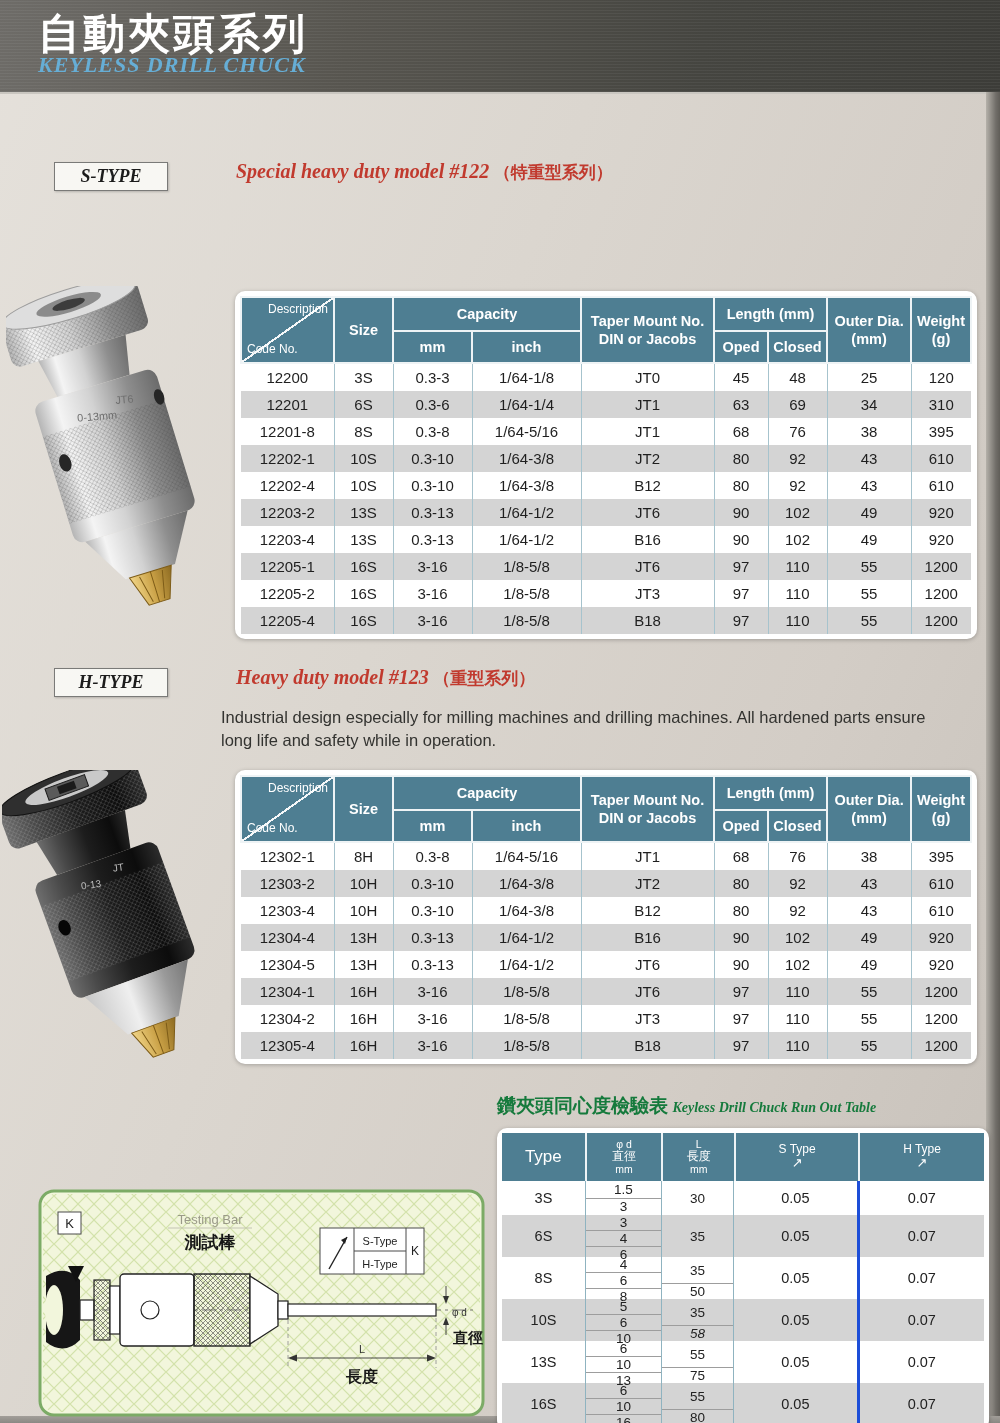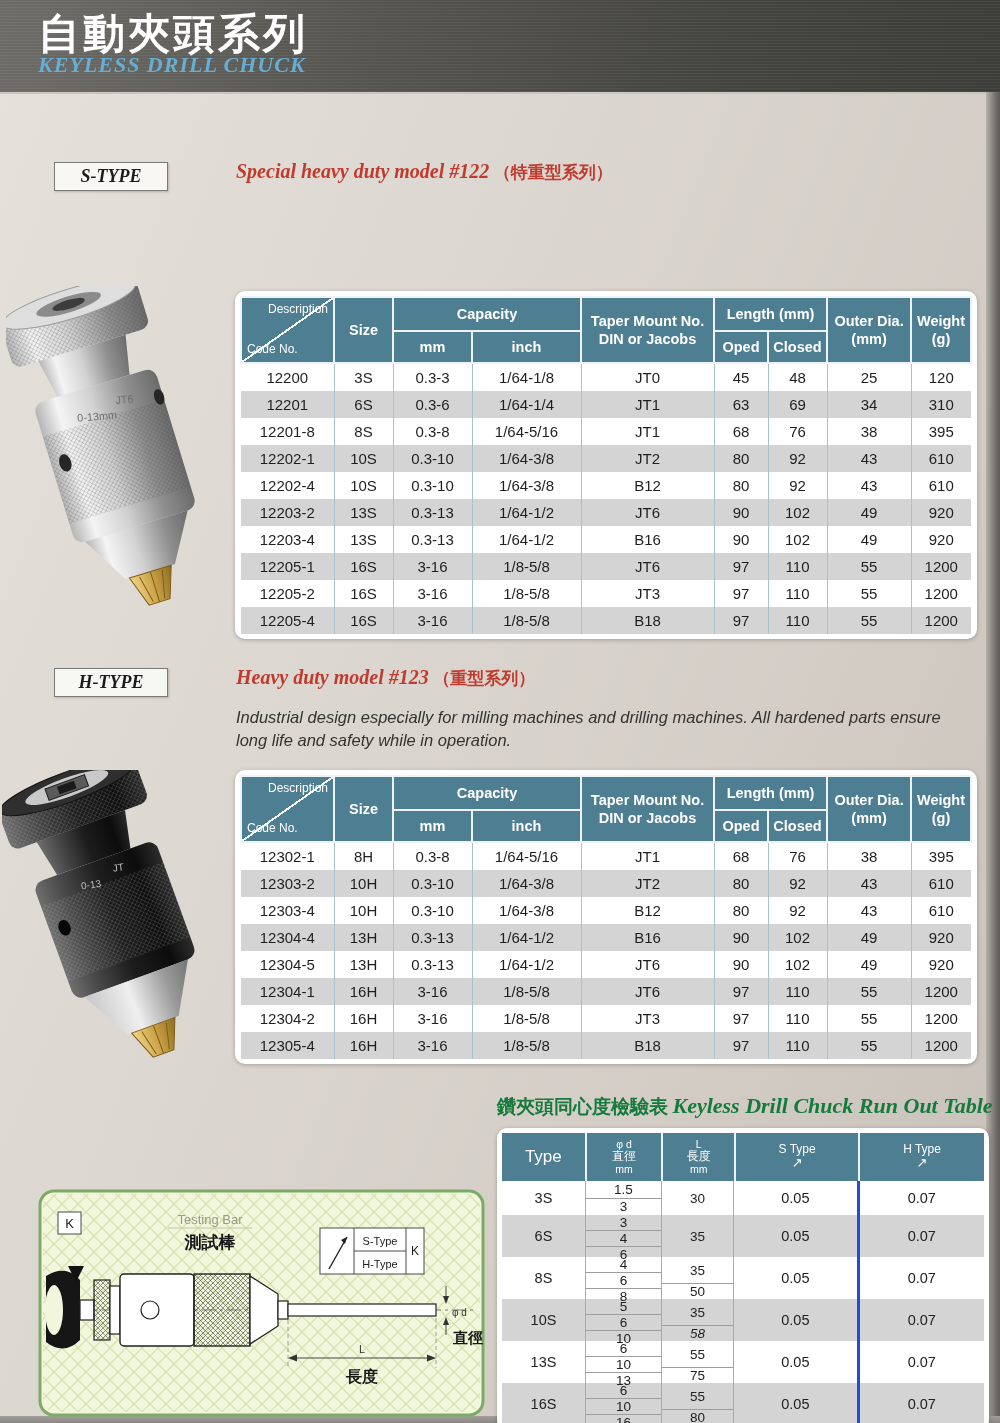--- a/index.html
+++ b/index.html
@@ -45,21 +45,21 @@
   .th-diag{position:relative;}
   .th-diag .diag-line{position:absolute;inset:0;
     background:linear-gradient(to bottom right, rgba(0,0,0,0) calc(50% - 1px), rgba(255,255,255,.95) calc(50% - 1px), rgba(255,255,255,.95) calc(50% + 1px), rgba(0,0,0,0) calc(50% + 1px));}
   .th-diag .t1{position:absolute;top:4px;right:5px;font-size:12px;font-weight:500;}
   .th-diag .t2{position:absolute;bottom:5px;left:5px;font-size:12px;font-weight:500;}
   .two-line{display:block;}
 
   
   .ro-title{position:absolute;white-space:nowrap;}
   .ro-title .zh{font-size:19px;font-weight:bold;}
-  .ro-title .en{font-family:"Liberation Serif", serif;font-style:italic;font-weight:bold;font-size:22px;}
+  .ro-title .en{font-family:"Liberation Serif", serif;font-style:italic;font-weight:bold;font-size:14px;}
   .ro-card{position:absolute;background:#ffffff;border-radius:10px;padding:5px;box-shadow:0 1px 4px rgba(0,0,0,.25);}
   .ro-head{display:flex;height:48px;color:#fff;background:#4e7e92;}
   .ro-hcell{display:flex;flex-direction:column;align-items:center;justify-content:center;line-height:1.1;border-left:2px solid #eef3f5;}
   .ro-hcell:first-child{border-left:none;}
   .ro-hcell .big{font-size:17px;}
   .ro-hcell .sm{font-size:10.5px;}
   .ro-hcell .md{font-size:12px;}
   .ro-arrow{font-size:13px;}
   .w-type{width:84px;} .w-d{width:76px;} .w-l{width:72px;} .w-s{width:124px;align-items:center;} .w-h{width:126px;}
   .ro-body{}
@@ -291,21 +291,21 @@
           </tr>
         </tbody>
     </table>
   </div>
 
   <div class="type-label" style="left:54px;top:668px;">H-TYPE</div>
   <div class="sec-head" style="left:236px;top:666px;color:#c13a2e;">
     <span class="en">Heavy duty model #123</span>
     <span class="zh">（重型系列）</span>
   </div>
-  <div class="sec-para" style="left:236px;top:706px;font-style:italic;">Industrial design especially for milling machines and drilling machines. All hardened parts ensure long life and safety while in operation.</div>
+  <div class="sec-para" style="left:221px;top:706px;">Industrial design especially for milling machines and drilling machines. All hardened parts ensure long life and safety while in operation.</div>
 
   <div class="img-wrap" style="left:2px;top:770px;width:226px;height:306px;">
     <svg width="226" height="306" viewBox="0 0 226 306">
       <defs>
         <linearGradient id="hg" x1="0" y1="0" x2="1" y2="0">
           <stop offset="0" stop-color="#6e6e6e"></stop>
             <stop offset=".2" stop-color="#4a4a4a"></stop>
           <stop offset=".5" stop-color="#1d1d1d"></stop>
             <stop offset=".8" stop-color="#0c0c0c"></stop>
           <stop offset="1" stop-color="#2c2c2c"></stop>

